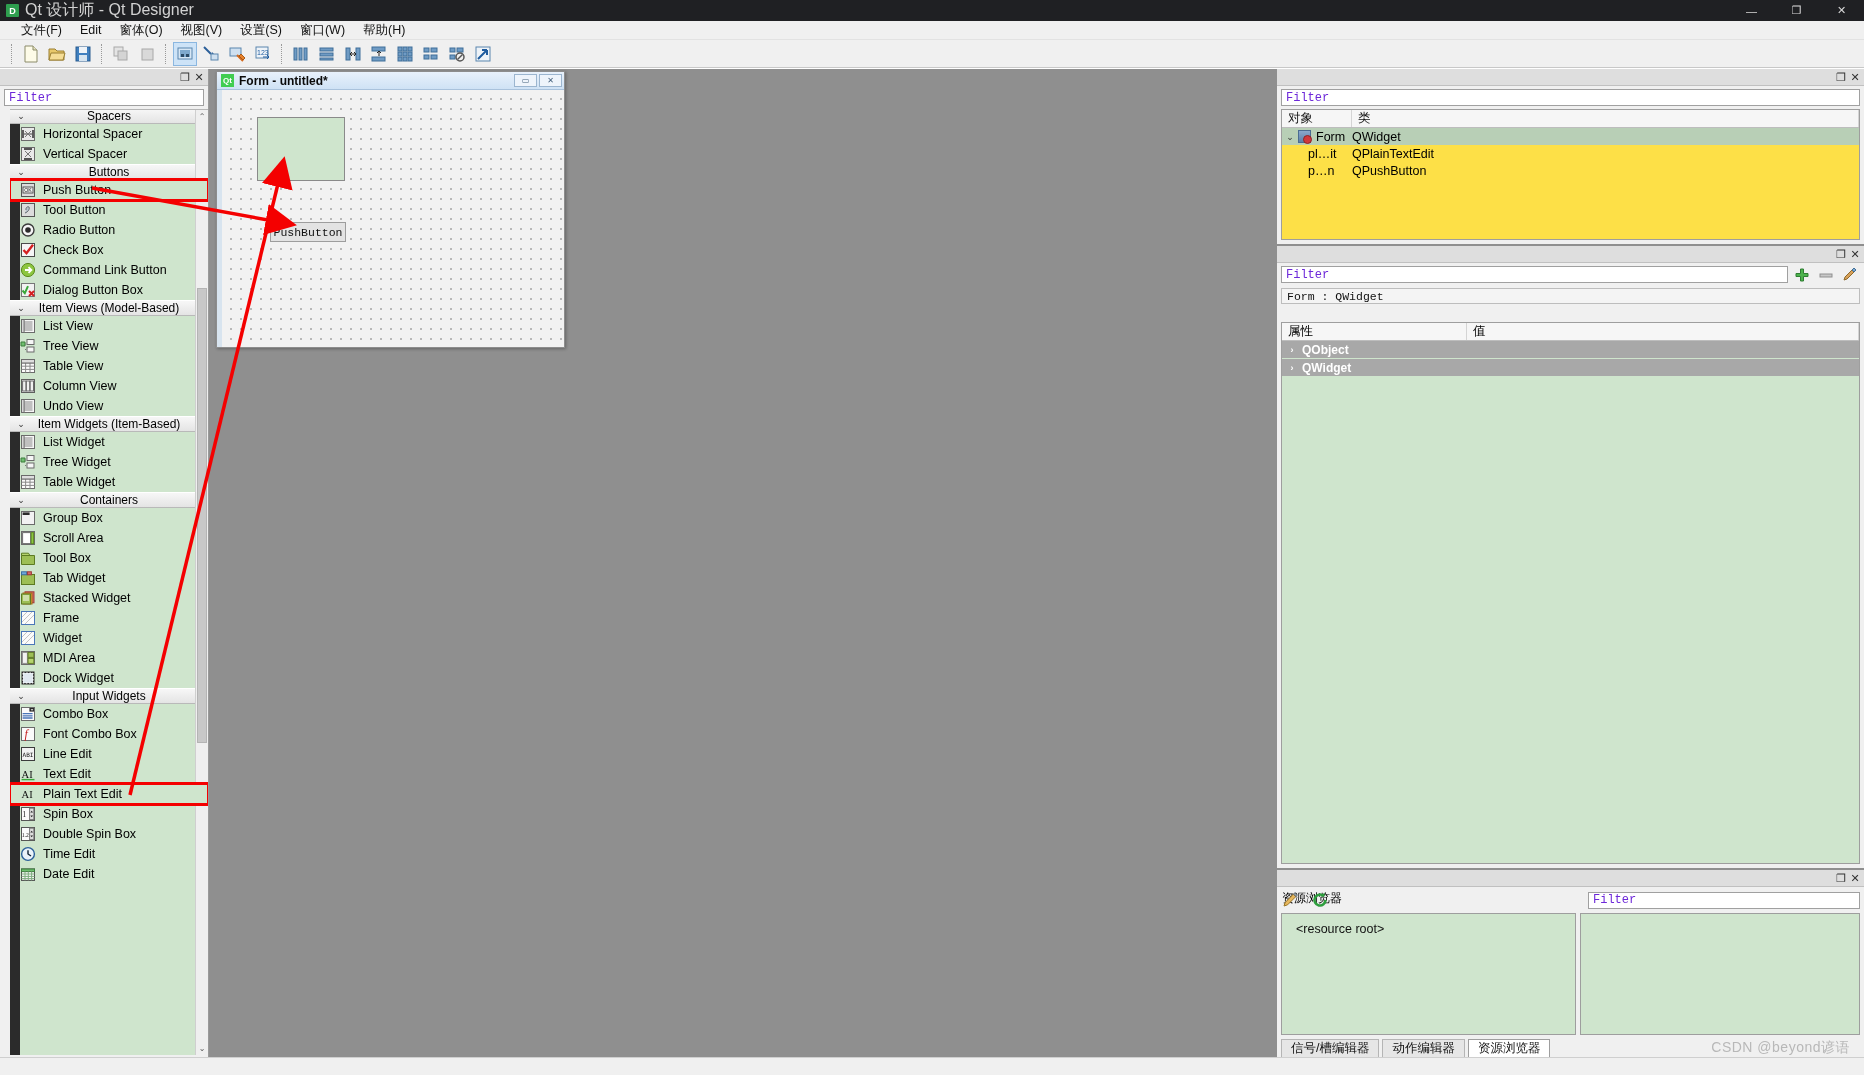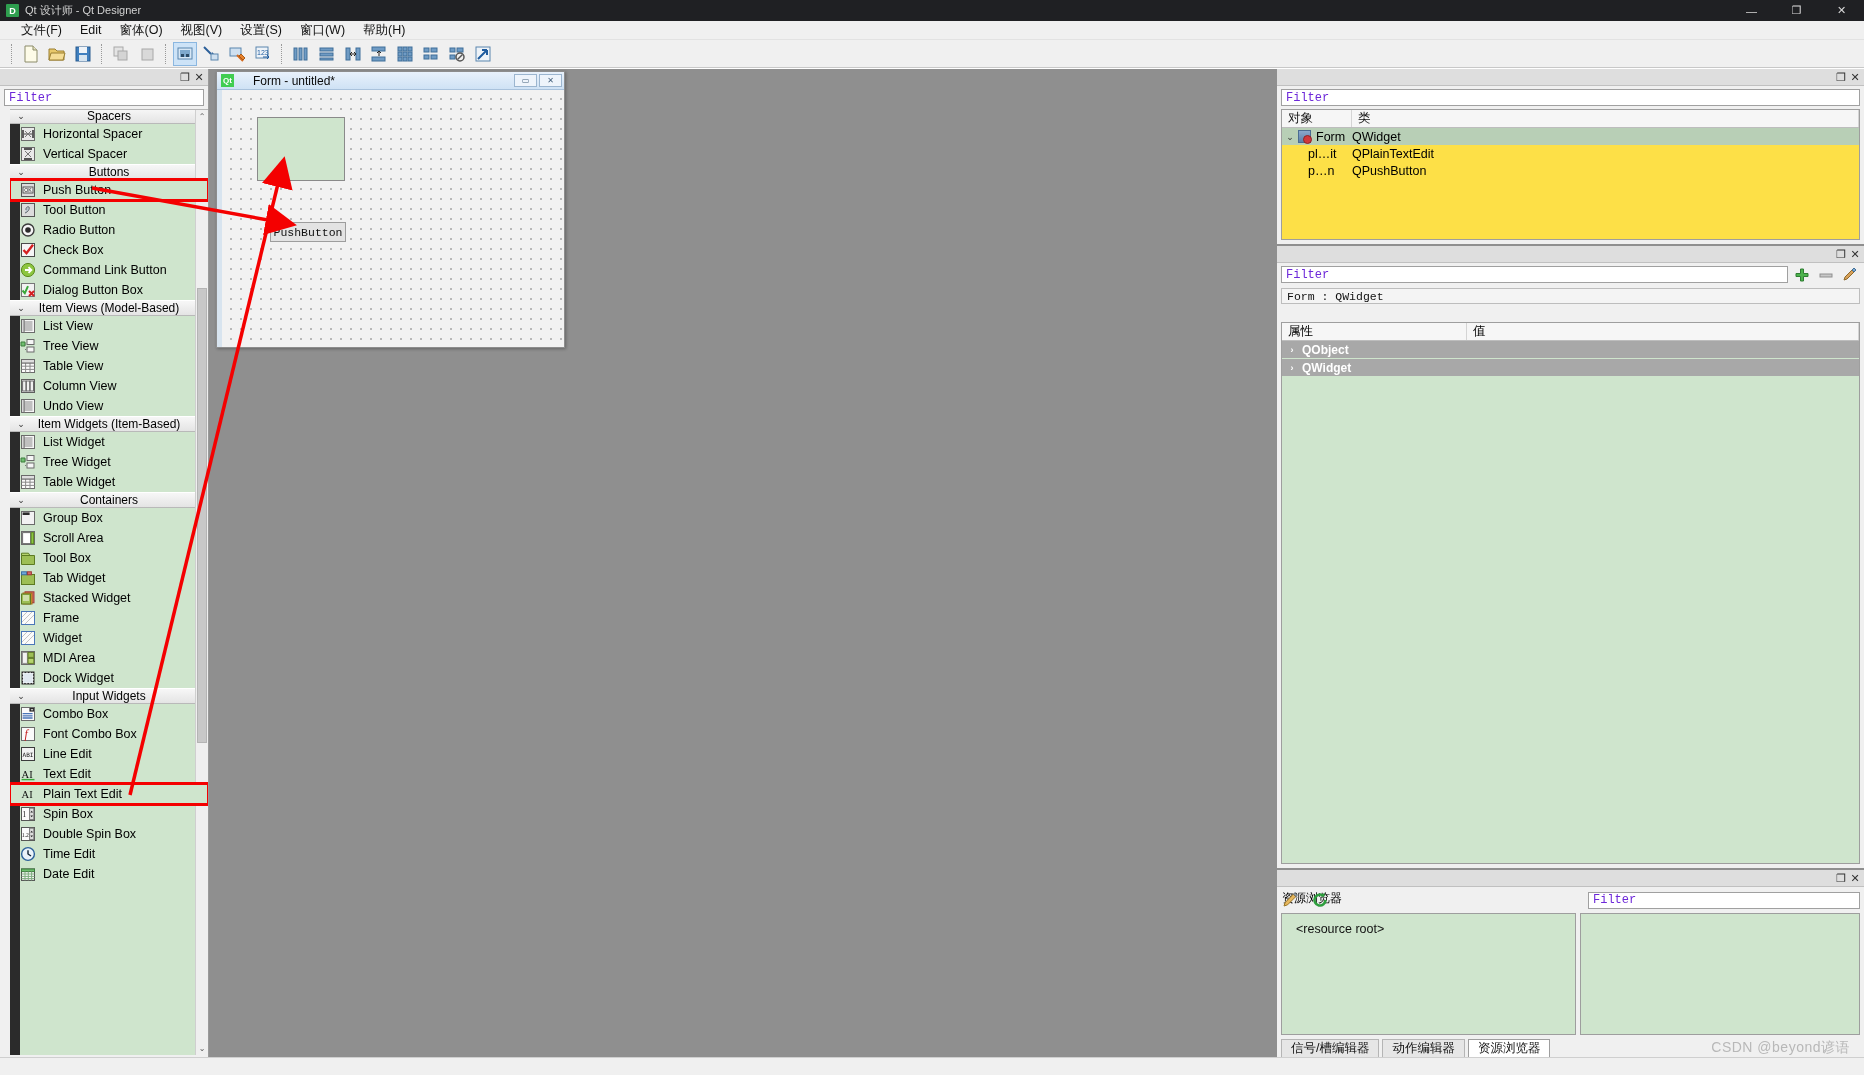--- a/index.html
+++ b/index.html
@@ -17,21 +17,21 @@
     height:21px; background:#1f2023; color:#e8e8e8;
     display:flex; align-items:center; padding-left:6px;
     font-size:12px; position:relative;
   }
   #titlebar .appicon {
     width:13px; height:13px; background:#2e9e4f; color:#fff;
     font-size:9px; font-weight:bold; display:flex;
     align-items:center; justify-content:center; margin-right:6px;
     border-radius:1px;
   }
-  #titlebar .ttl { color:#d2d2d2; font-size:11px; }
+  #titlebar .ttl { color:#d2d2d2; font-size:16px; }
   #winbtns { position:absolute; right:0; top:0; height:21px; display:flex; }
   #winbtns div {
     width:45px; height:21px; display:flex; align-items:center;
     justify-content:center; color:#d8d8d8; font-size:11px;
   }
   
   #menubar {
     height:19px; background:#f0f0f0; display:flex; align-items:center;
     padding-left:12px; border-bottom:1px solid #e2e2e2;
   }
@@ -139,23 +139,23 @@
     box-shadow:1px 1px 3px rgba(0,0,0,.3);
   }
   #formtitle {
     height:18px; background:linear-gradient(#e8f1fb,#cfe2f5);
     border-bottom:1px solid #a9c2dc; display:flex; align-items:center;
     padding:0 2px 0 4px; font-size:12px; color:#0a0a0a;
   }
   #formtitle .qt {
     width:13px; height:13px; background:#41cd52; color:#fff;
     font-size:8px; font-weight:bold; display:flex;
-    align-items:center; justify-content:center; margin-right:19px;
-  }
-  #formtitle .tt { flex:1; }
+    align-items:center; justify-content:center; margin-right:5px;
+  }
+  #formtitle .tt { flex:1;font-weight:bold; }
   #formtitle .wb2 {
     width:23px; height:13px; margin-left:2px; border:1px solid #9bb5cf;
     background:#eef4fb; display:flex; align-items:center;
     justify-content:center; font-size:8px; color:#44607c;
   }
   #formbody {
     position:absolute; left:0; right:0; top:18px; bottom:0;
     background-color:#f2f2f2;
     background-image:radial-gradient(#b9b9b9 1px, transparent 1px);
     background-size:10px 10px; background-position:4px 4px;

